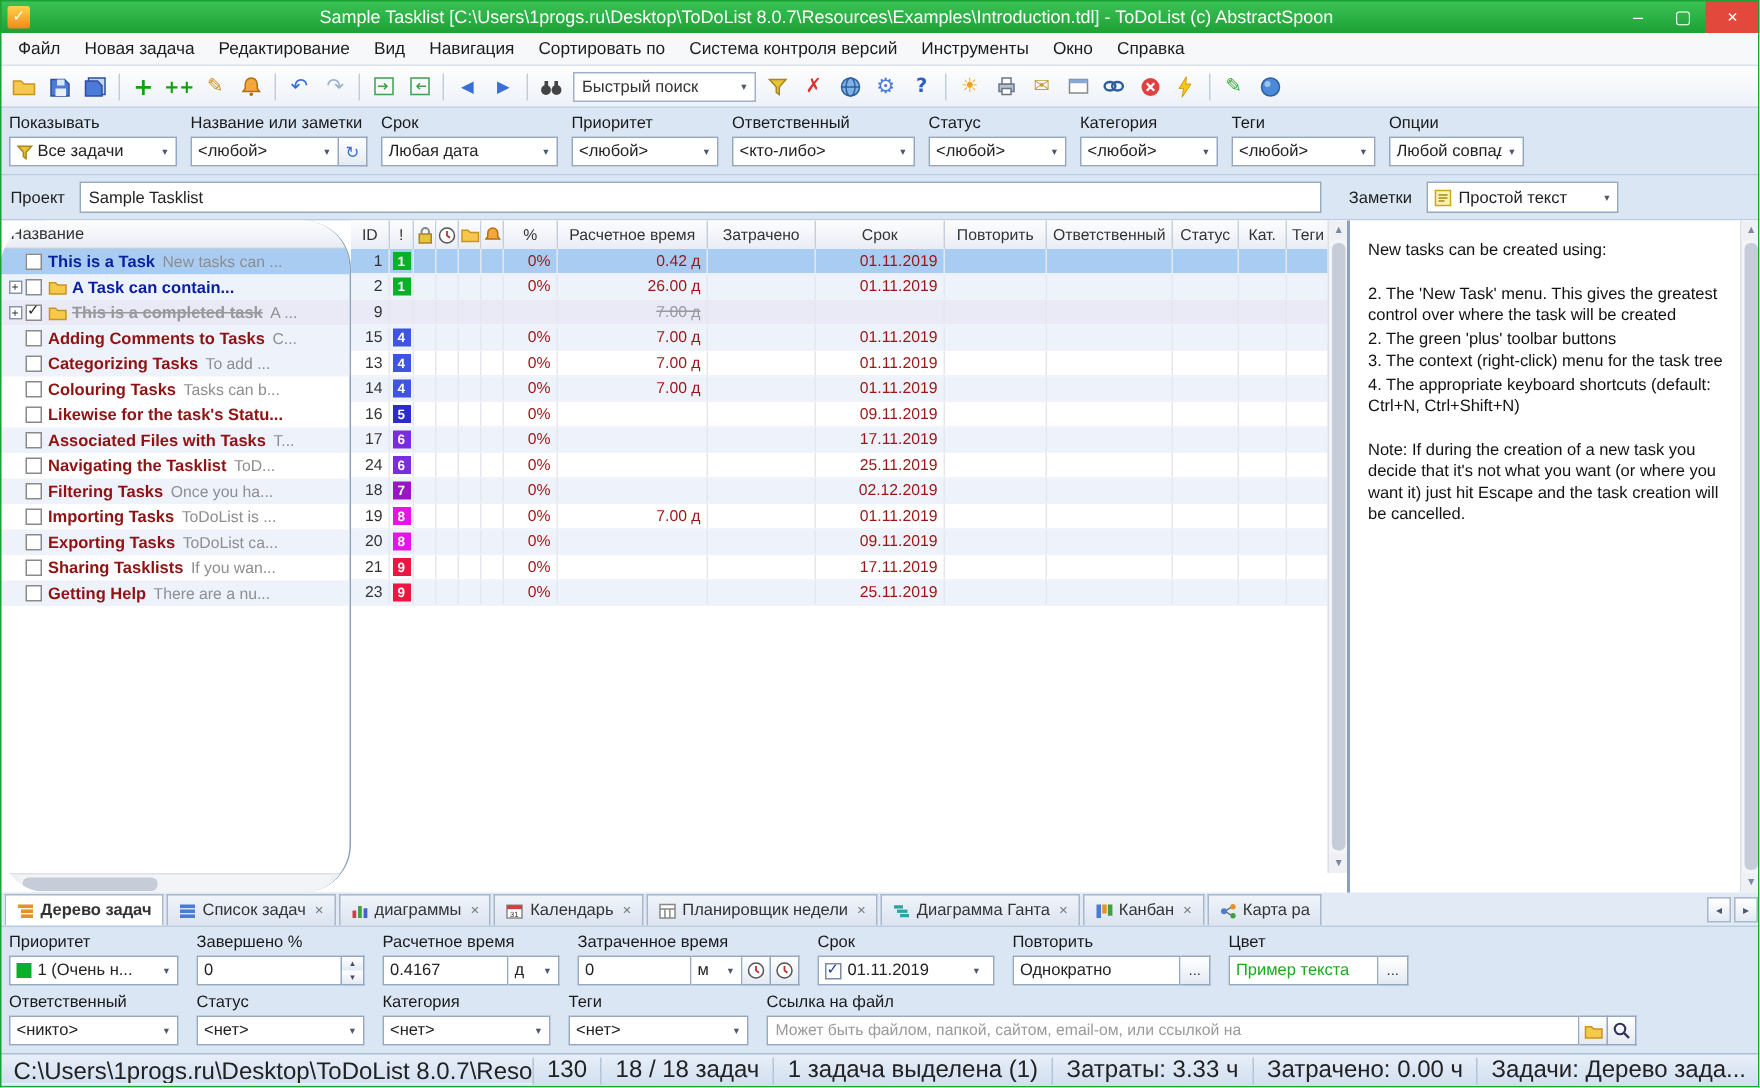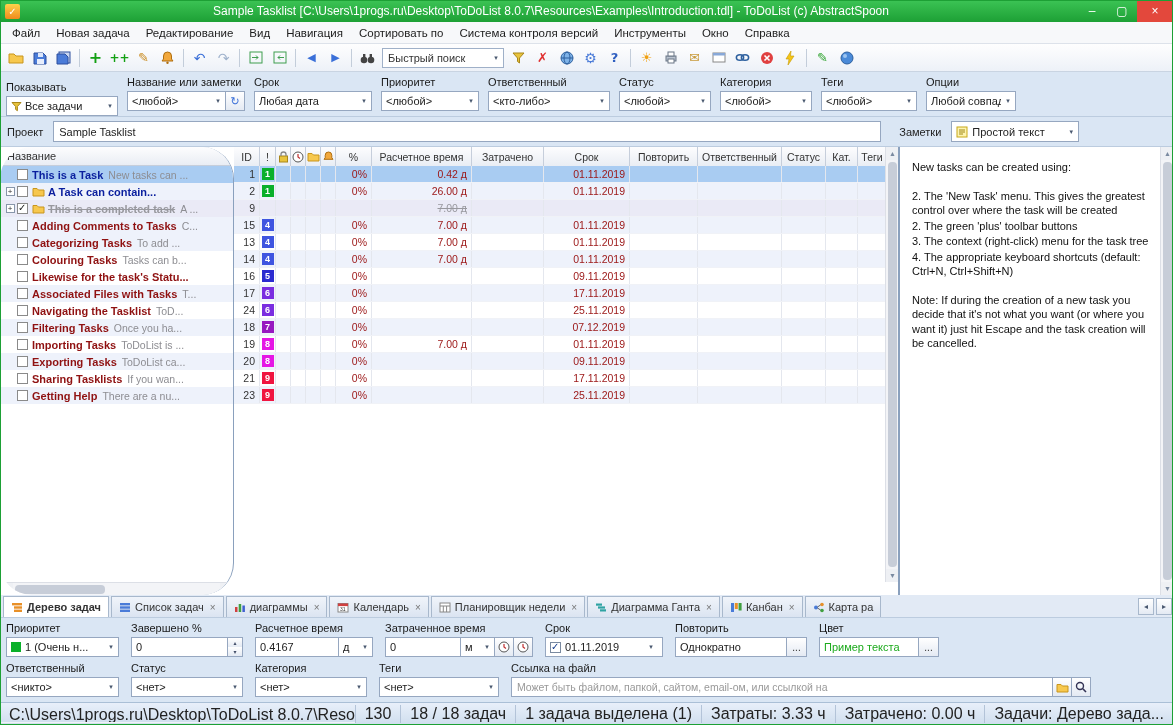--- a/index.html
+++ b/index.html
@@ -333,21 +333,21 @@
       <span class="ic">
         <svg width="14" height="14">
           <circle cx="7" cy="7" r="6" fill="#4a8ad8" stroke="#2c5f9e"></circle>
           <circle cx="5" cy="5" r="2" fill="#9cc4f0"></circle>
         </svg>
       </span>
     </div>
   </div>
 
 <div id="filterbar">
-    <div class="f-field" style="width: 112px; justify-content: flex-end;">
+    <div class="f-field" style="width: 112px;">
       <div class="f-label">Показывать</div>
       <div class="f-comborow">
         <div class="combo">
           <span class="ic">
             <svg width="11" height="11">
               <path d="M1 1.5 h9 l-3.6 4 v4.2 l-1.8 -1.3 V5.5 Z" fill="#e8c33c" stroke="#a8861a"></path>
             </svg>
           </span>
           <span class="combo-text" style="margin-left: 3px;">Все задачи</span>
           <span class="combo-arr">▾</span>
@@ -776,21 +776,21 @@
           <div class="gcell pri" style="width: 16px;">
             <span class="prisq" style="background: rgb(151, 24, 192);">7</span>
           </div>
           <div class="gcell" style="width: 15px;"></div>
           <div class="gcell" style="width: 15px;"></div>
           <div class="gcell" style="width: 15px;"></div>
           <div class="gcell" style="width: 15px;"></div>
           <div class="gcell val" style="width: 36px;">0%</div>
           <div class="gcell val est" style="width: 100px;"></div>
           <div class="gcell val" style="width: 72px;"></div>
-          <div class="gcell val" style="width: 86px;">07.12.2019</div>
+          <div class="gcell val" style="width: 86px;">02.12.2019</div>
           <div class="gcell" style="width: 68px;"></div>
           <div class="gcell" style="width: 84px;"></div>
           <div class="gcell" style="width: 44px;"></div>
           <div class="gcell" style="width: 32px;"></div>
           <div class="gcell" style="width: 29px;"></div>
         </div>
         <div class="grow">
           <div class="gcell num" style="width: 26px;">19</div>
           <div class="gcell pri" style="width: 16px;">
             <span class="prisq" style="background: rgb(229, 22, 229);">8</span>

